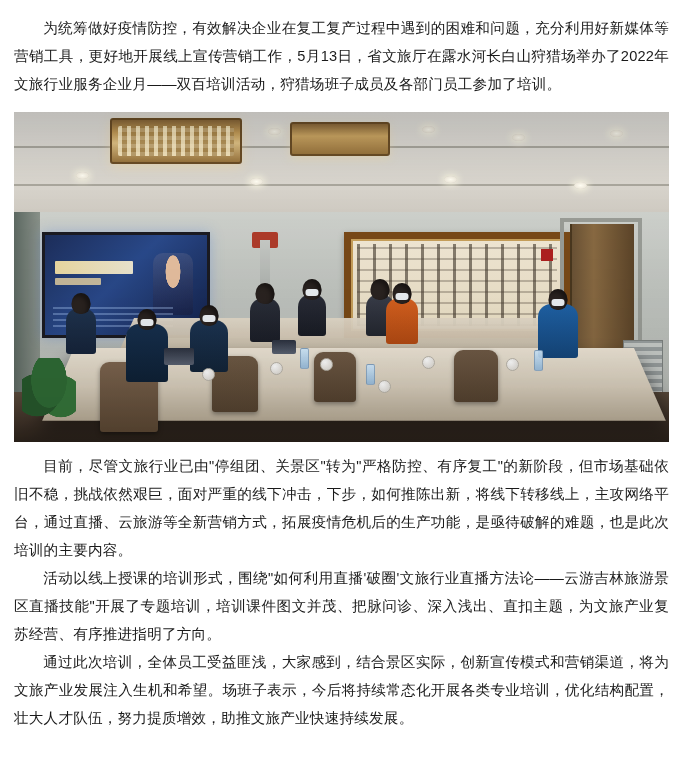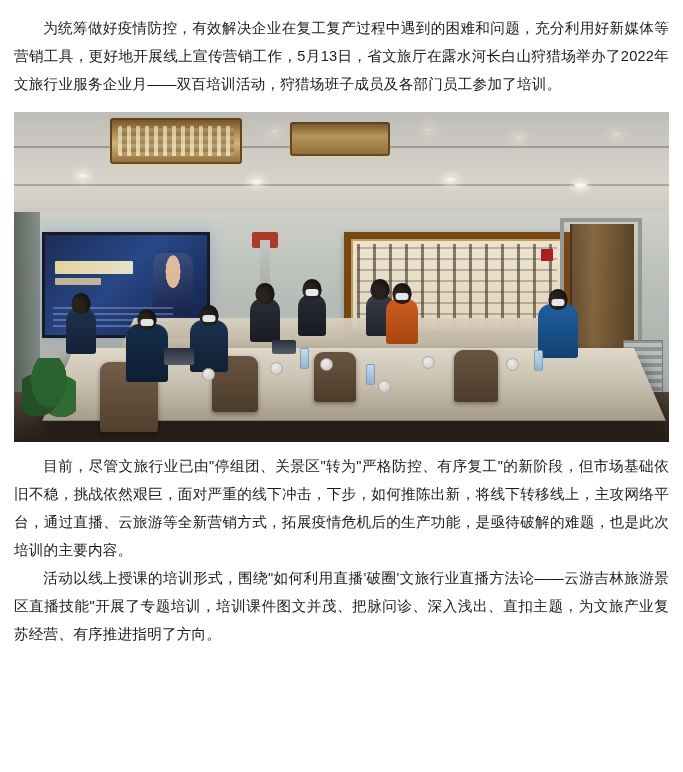--- a/index.html
+++ b/index.html
@@ -318,14 +318,15 @@
     <div class="bottle" style="left:352px; top:252px"></div>
     <div class="bottle" style="left:520px; top:238px"></div>
     <div class="bottle" style="left:286px; top:236px"></div>
 
     <div class="plant"></div>
     <div class="zoom-shade"></div>
   </div>
 
   <p class="para para-block">目前，尽管文旅行业已由"停组团、关景区"转为"严格防控、有序复工"的新阶段，但市场基础依旧不稳，挑战依然艰巨，面对严重的线下冲击，下步，如何推陈出新，将线下转移线上，主攻网络平台，通过直播、云旅游等全新营销方式，拓展疫情危机后的生产功能，是亟待破解的难题，也是此次培训的主要内容。</p>
   <p class="para para-block">活动以线上授课的培训形式，围绕"如何利用直播'破圈'文旅行业直播方法论——云游吉林旅游景区直播技能"开展了专题培训，培训课件图文并茂、把脉问诊、深入浅出、直扣主题，为文旅产业复苏经营、有序推进指明了方向。</p>
+  <p class="para para-block">通过此次培训，全体员工受益匪浅，大家感到，结合景区实际，创新宣传模式和营销渠道，将为文旅产业发展注入生机和希望。场班子表示，今后将持续常态化开展各类专业培训，优化结构配置，壮大人才队伍，努力提质增效，助推文旅产业快速持续发展。</p>
 
 </div>
 
 </body></html>

